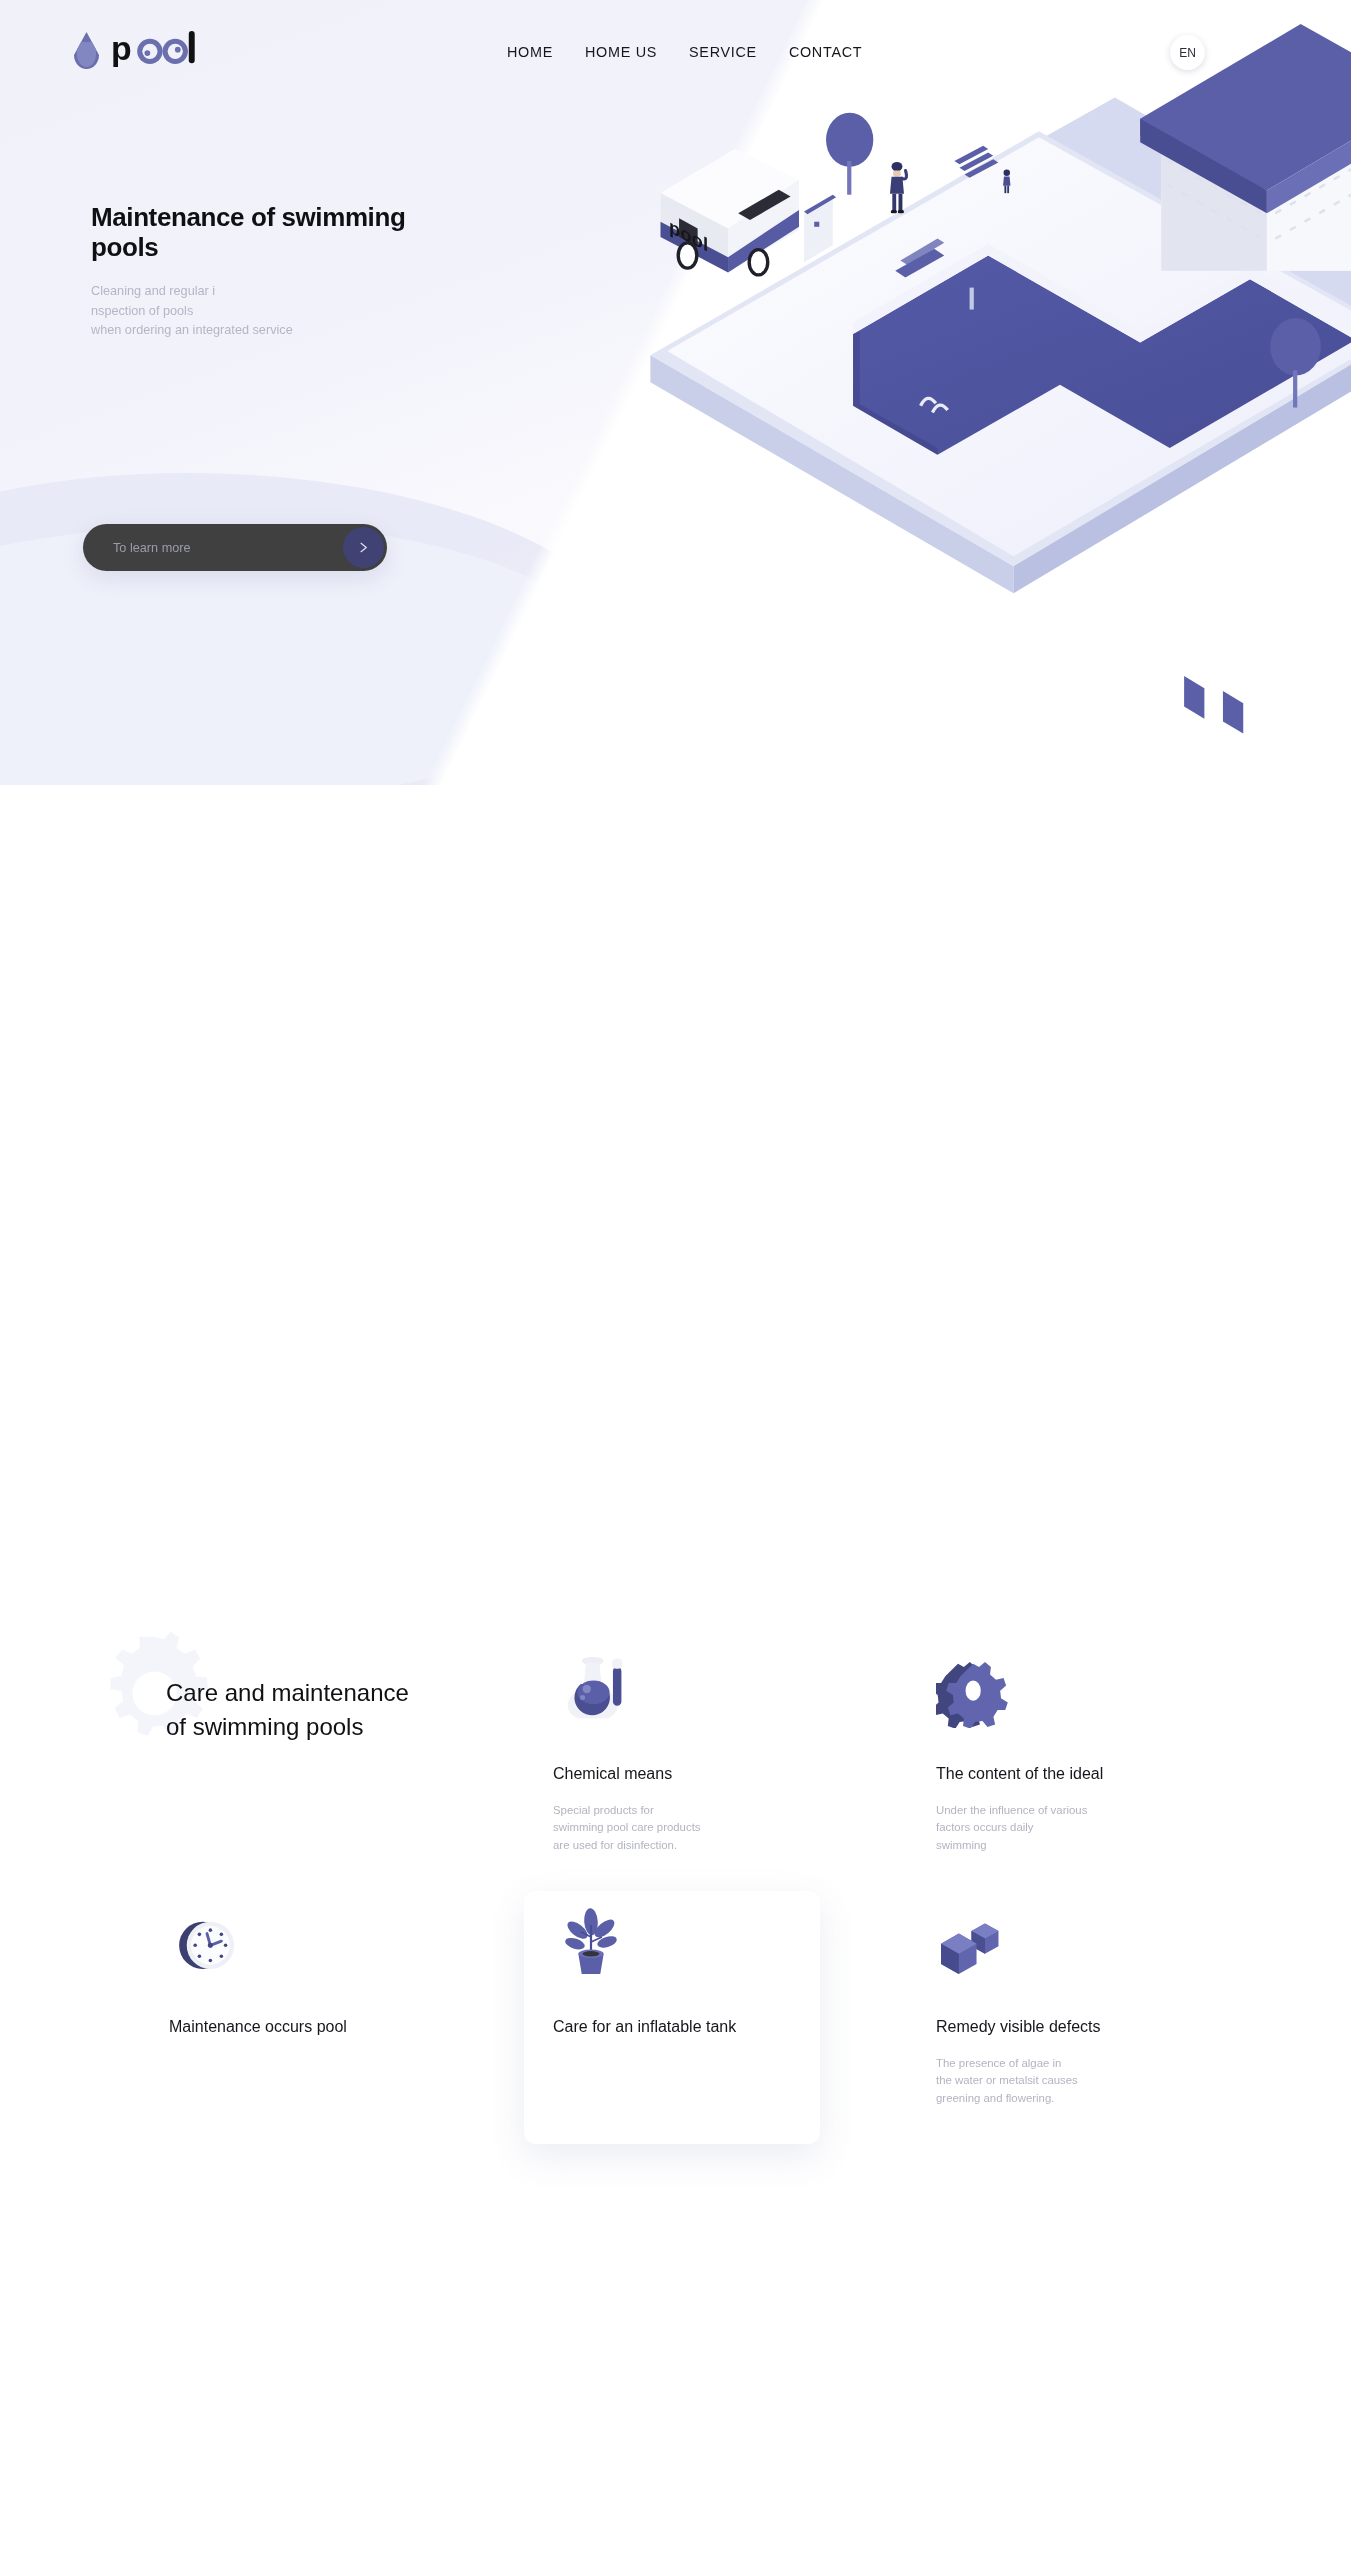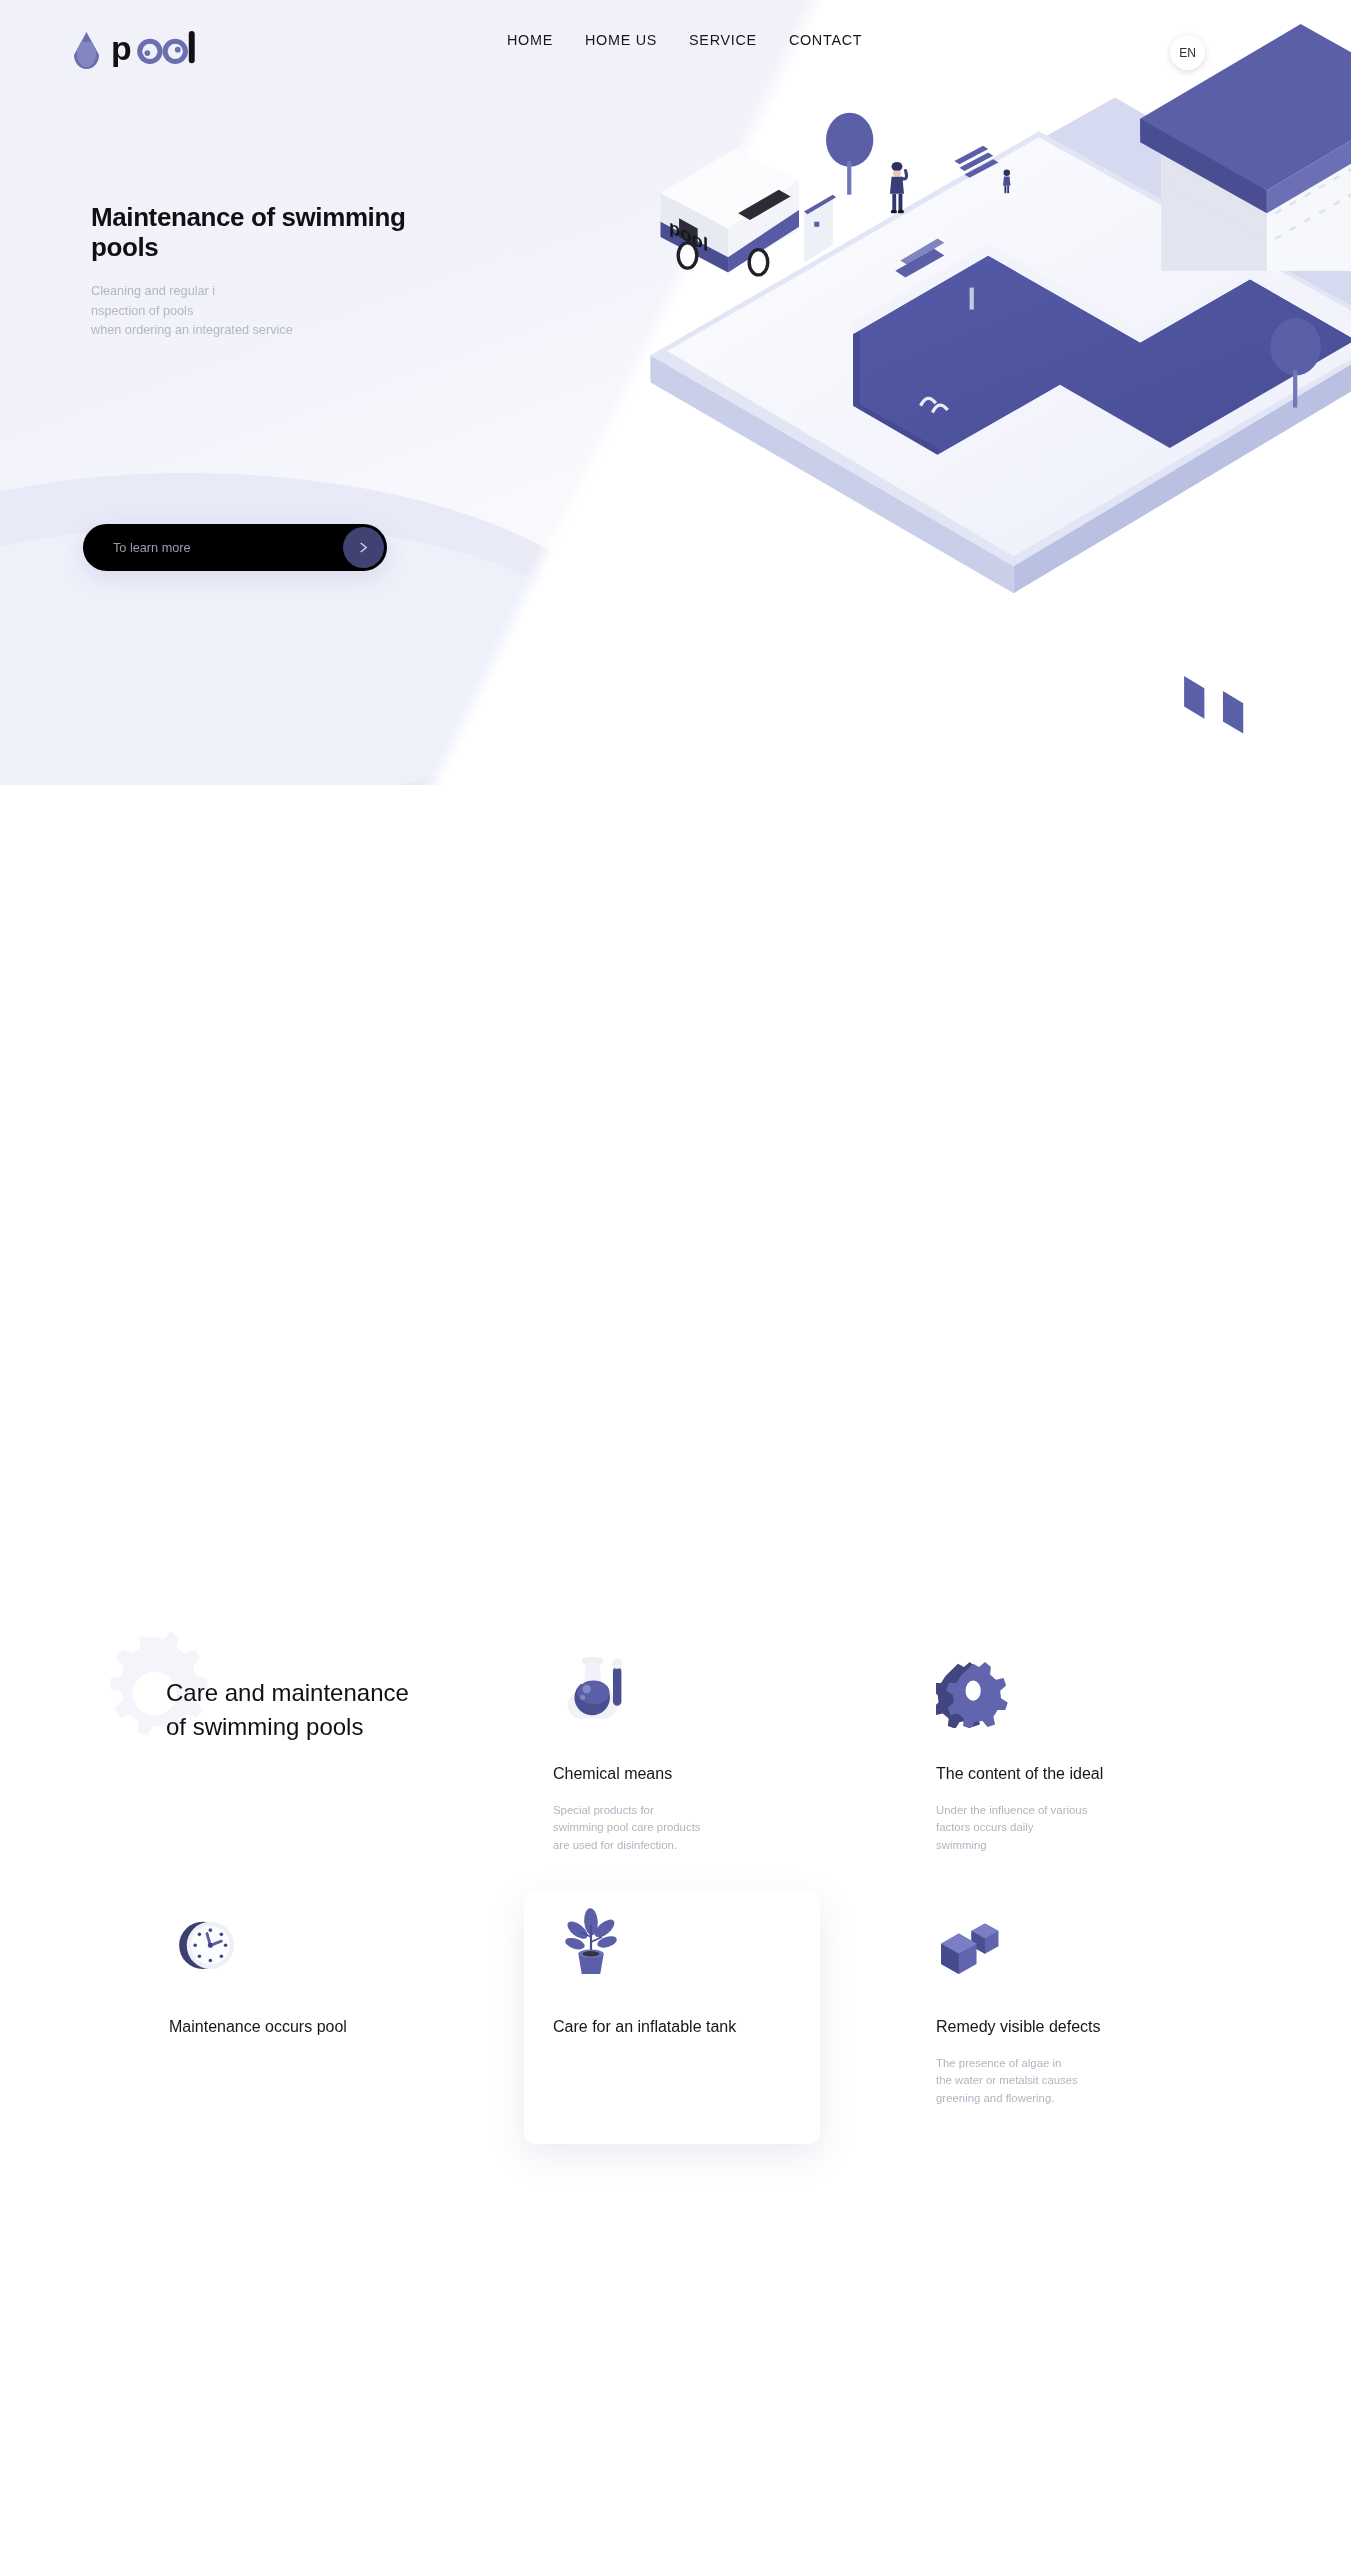--- a/index.html
+++ b/index.html
@@ -31,33 +31,33 @@
            display:flex; align-items:center; }
   .logo{ display:flex; align-items:center; gap:12px; margin-left:74px; }
   .drop{ width:25px; height:37px; position:relative; }
   .drop i{ position:absolute; left:0; top:0; width:25px; height:37px;
       background:#6b6fae; border-radius:50% 50% 50% 50% / 62% 62% 38% 38%;
       clip-path:polygon(50% 0%,100% 62%,100% 78%,78% 100%,22% 100%,0% 78%,0% 62%); }
   .drop i:after{ content:""; position:absolute; left:3.4px; top:10px; width:18.6px; height:25px;
       background:#8286c1; border-radius:0 0 50% 50%; }
   .logo-text{ font-size:34px; font-weight:700; letter-spacing:-0.8px; position:relative; height:39px; }
   .logo-text svg{ display:block; }
-  .nav{ margin-left:auto; margin-right:0; display:flex; gap:32px; position:absolute; left:507px; top:32px;}
+  .nav{ margin-left:auto; margin-right:0; display:flex; gap:32px; position:absolute; left:507px; top:44px;}
   .nav a{ font-size:14.4px; letter-spacing:0.7px; color:#16161b; text-decoration:none; }
   .lang{ position:absolute; left:1170px; top:35px; width:35px; height:35px; border-radius:50%;
       background:#fff; display:flex; align-items:center; justify-content:center;
       font-size:12px; color:#2b2b35; box-shadow:0 1.7px 6.8px rgba(60,60,110,.18); z-index:50; }
 
   .hero-copy{ position:absolute; left:91px; top:203px; z-index:30; }
   .hero-title{ font-size:26px; line-height:1.14; font-weight:600; letter-spacing:-0.4px;
       color:#101014; width:355px; }
   .hero-sub{ margin-top:20px; font-size:12.7px; line-height:1.52; color:#b4b6c4; white-space:pre-line; }
 
   .learn-btn{ position:absolute; left:83px; top:524px; width:304px; height:47px; border-radius:25px;
-      background:#000000; box-shadow:0 6.8px 22px rgba(80,85,140,.13); display:flex; align-items:center;
+      background:#404040; box-shadow:0 6.8px 22px rgba(80,85,140,.13); display:flex; align-items:center;
       z-index:30; cursor:pointer; }
   .learn-btn .lbl{ margin-left:30px; font-size:12.7px; color:#9a9cae; }
   .learn-btn .circ{ margin-left:auto; margin-right:3.4px; width:41px; height:41px; border-radius:50%;
       background:#3f4272; display:flex; align-items:center; justify-content:center; }
   .learn-btn .circ svg{ width:11px; height:11px; }
 
   
   .scene{ position:absolute; left:397px; top:-8.4px; width:1005px; height:777px; z-index:20; }
 
   

